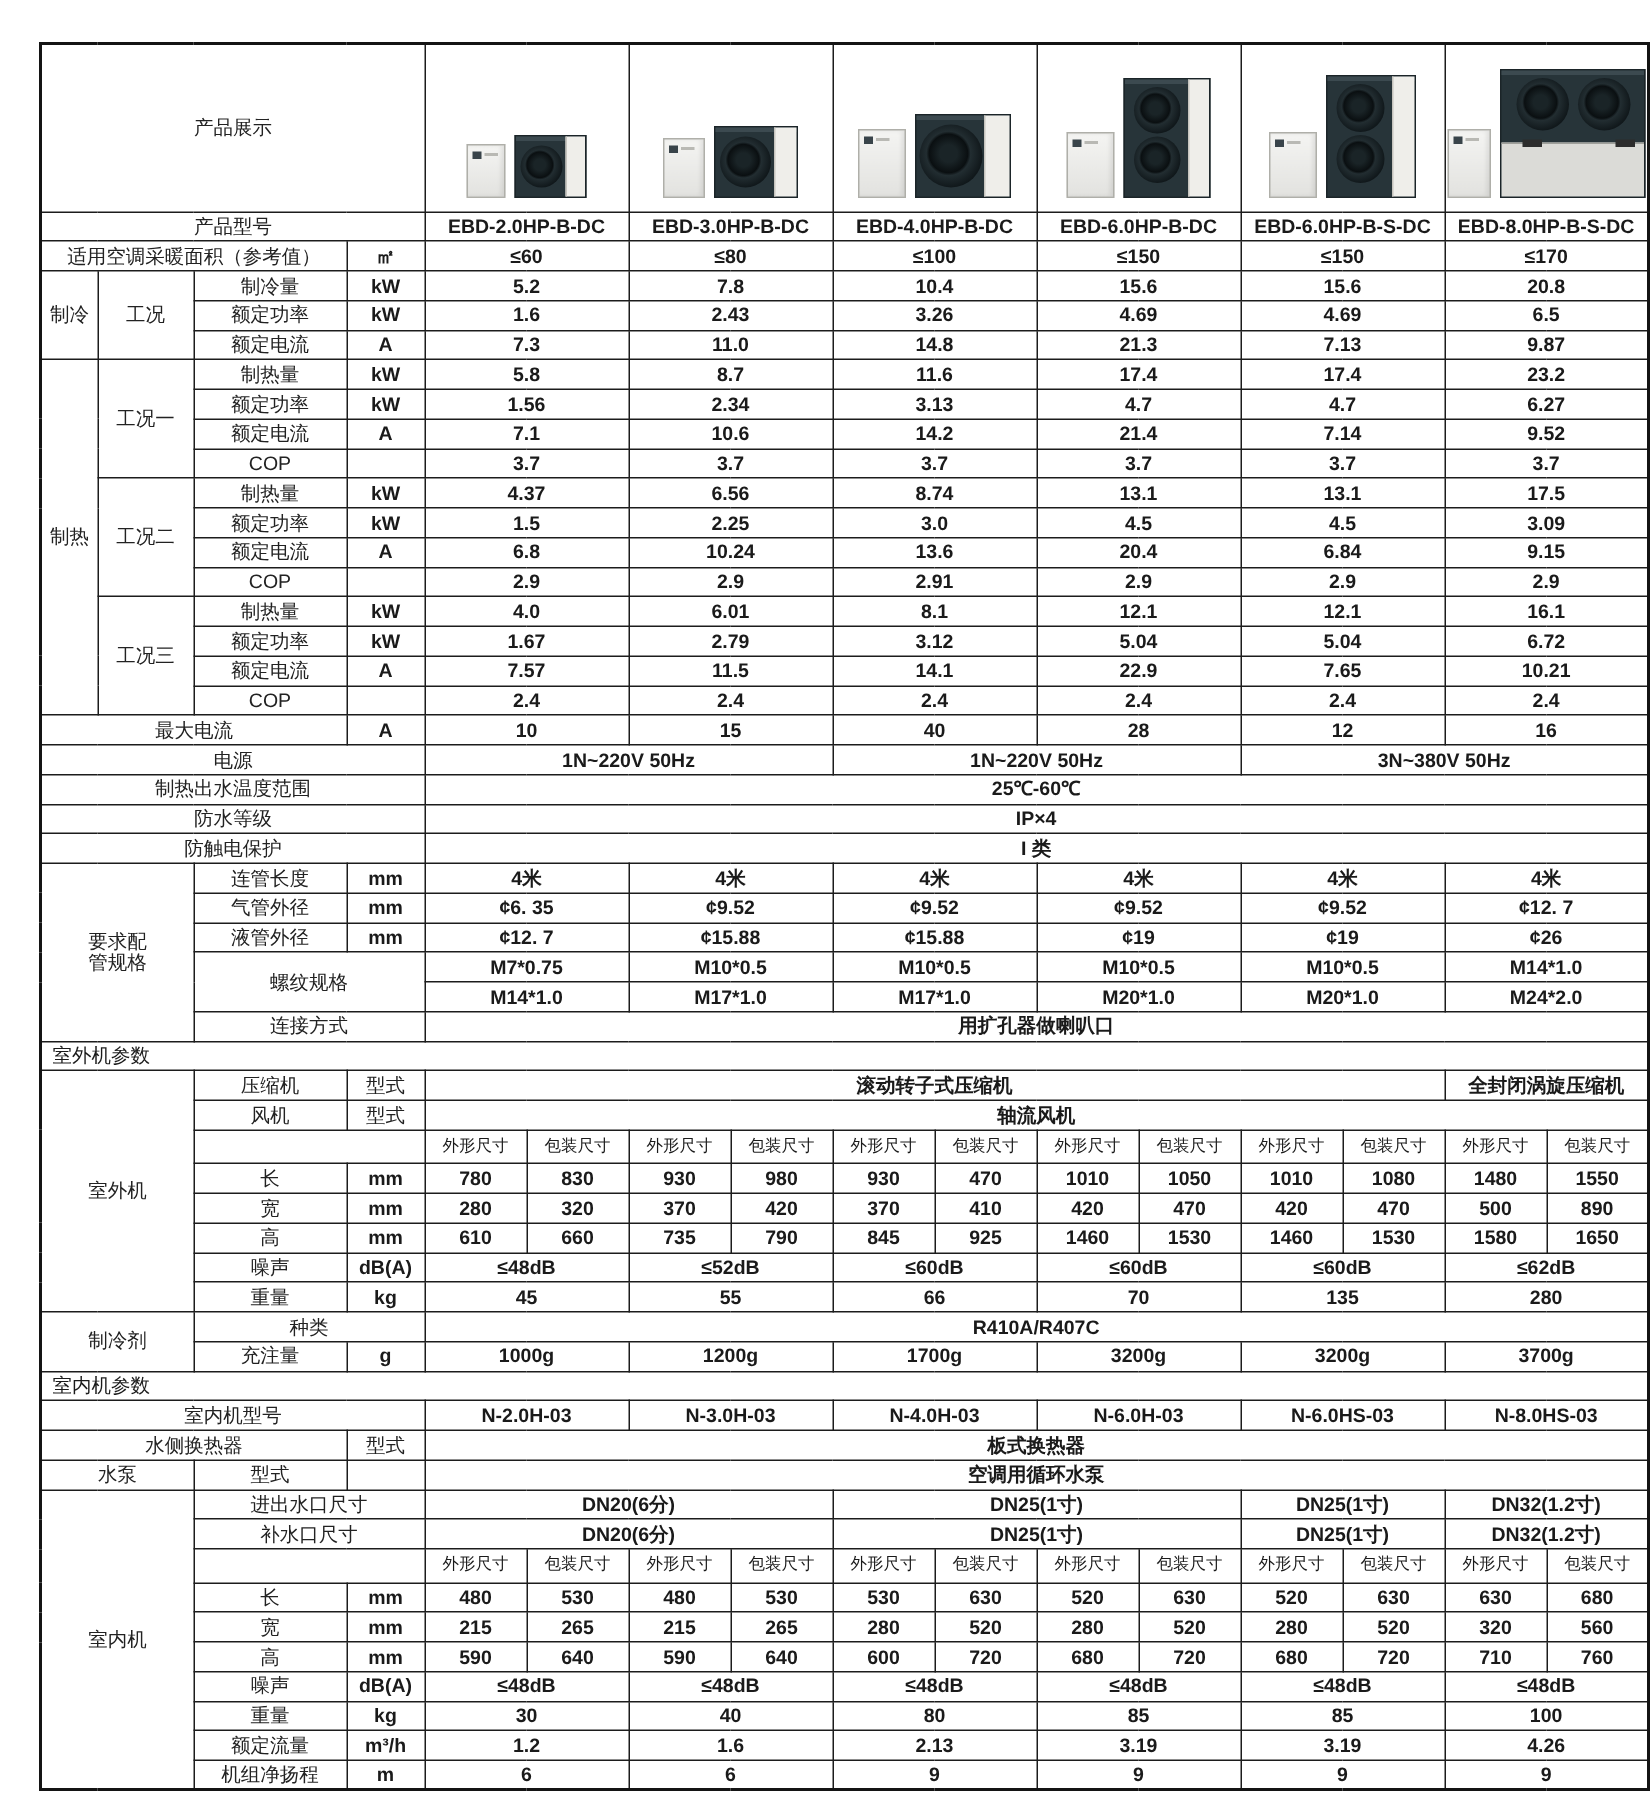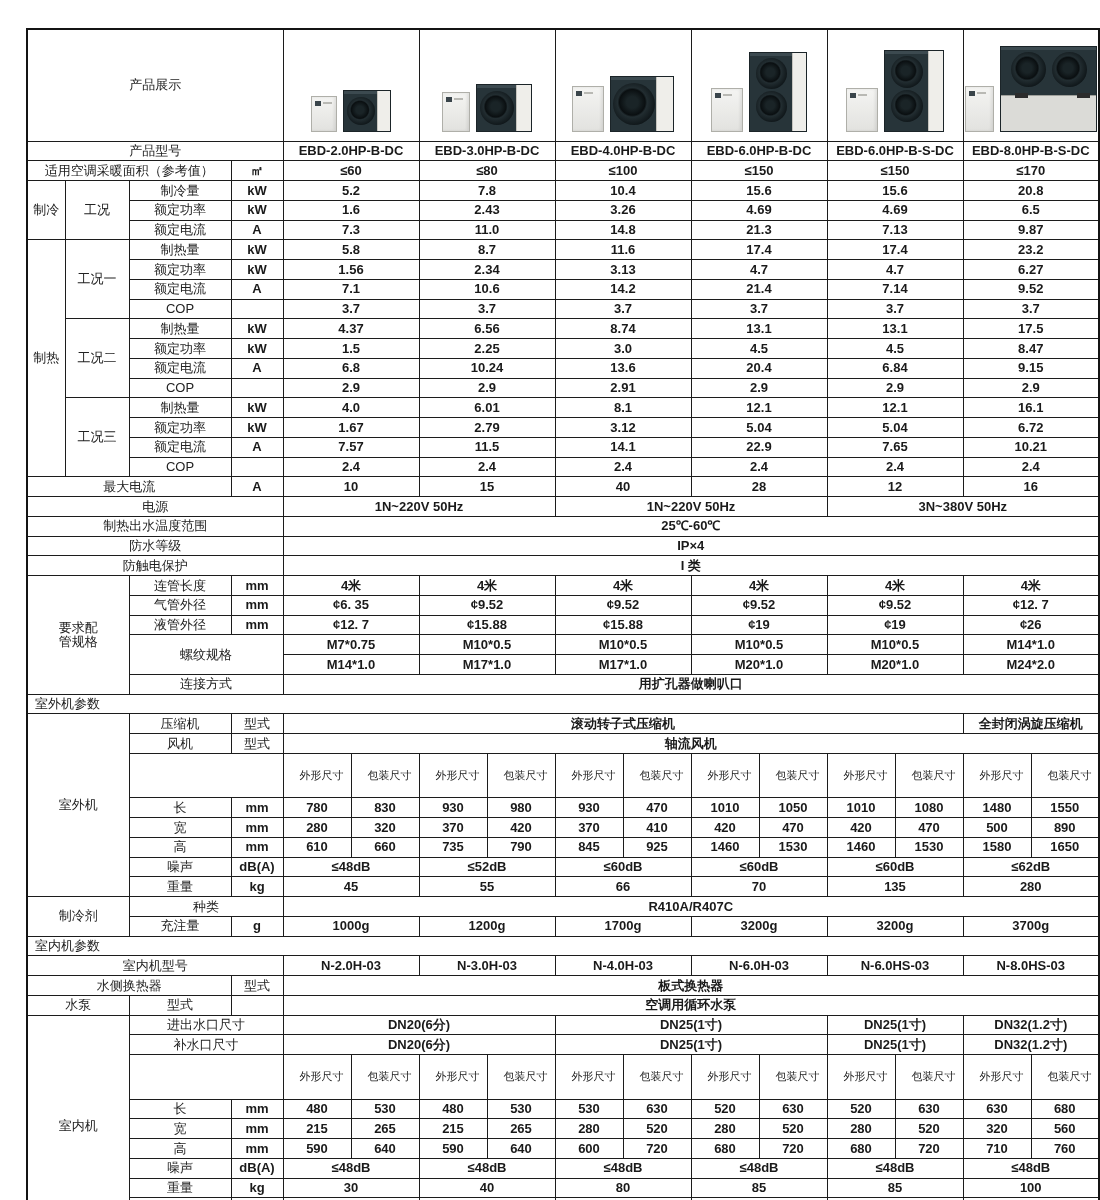--- a/index.html
+++ b/index.html
@@ -9,21 +9,21 @@
         width:1071px;border:2px solid #141414;}
   td{border:1px solid #1c1c1c;overflow:hidden;white-space:nowrap;text-align:center;
      vertical-align:middle;padding:0 1px;line-height:1.05;font-size:13px;}
   tr{height:19.75px;}
   tr.photos{height:112px;}
   td.val{font-weight:700;font-size:13px;letter-spacing:0;}
   td.lbl{font-weight:400;color:#222;margin-left:44px;}
   td.unit{font-weight:700;}
   td.grp{font-weight:400;color:#222;white-space:pre-line;}
   td.sec{text-align:left;padding-left:7px;font-weight:400;}
-  td.sub{font-size:11px;font-weight:400;padding:16px;}
+  td.sub{font-size:11px;font-weight:400;padding:5px;}
   td.photo{vertical-align:bottom;}
   
   .ph{display:flex;align-items:flex-end;justify-content:center;gap:6px;height:100%;
       box-sizing:border-box;padding-bottom:9px;}
   .indoor{position:relative;background:linear-gradient(180deg,#f4f4f2,#e2e2df);
       border:1px solid #afafa9;box-shadow:inset -2px 0 3px rgba(0,0,0,0.08);}
   .indoor:before{content:"";position:absolute;left:3px;top:4px;width:6px;height:5px;background:#39444a;}
   .indoor:after{content:"";position:absolute;left:11px;top:5px;width:9px;height:2px;background:#b9b9b4;}
   .outdoor{position:relative;background:#273439;border:1px solid #1b2428;}
   .outdoor .side{position:absolute;top:0;right:0;bottom:0;background:#efeeea;border-left:1px solid #c6c4be;}
@@ -231,21 +231,21 @@
           <td colspan="2" rowspan="1" class="val">17.5</td>
         </tr>
         <tr>
           <td colspan="1" rowspan="1" class="lbl">额定功率</td>
           <td colspan="1" rowspan="1" class="unit">kW</td>
           <td colspan="2" rowspan="1" class="val">1.5</td>
           <td colspan="2" rowspan="1" class="val">2.25</td>
           <td colspan="2" rowspan="1" class="val">3.0</td>
           <td colspan="2" rowspan="1" class="val">4.5</td>
           <td colspan="2" rowspan="1" class="val">4.5</td>
-          <td colspan="2" rowspan="1" class="val">8.47</td>
+          <td colspan="2" rowspan="1" class="val">3.09</td>
         </tr>
         <tr>
           <td colspan="1" rowspan="1" class="lbl">额定电流</td>
           <td colspan="1" rowspan="1" class="unit">A</td>
           <td colspan="2" rowspan="1" class="val">6.8</td>
           <td colspan="2" rowspan="1" class="val">10.24</td>
           <td colspan="2" rowspan="1" class="val">13.6</td>
           <td colspan="2" rowspan="1" class="val">20.4</td>
           <td colspan="2" rowspan="1" class="val">6.84</td>
           <td colspan="2" rowspan="1" class="val">9.15</td>

